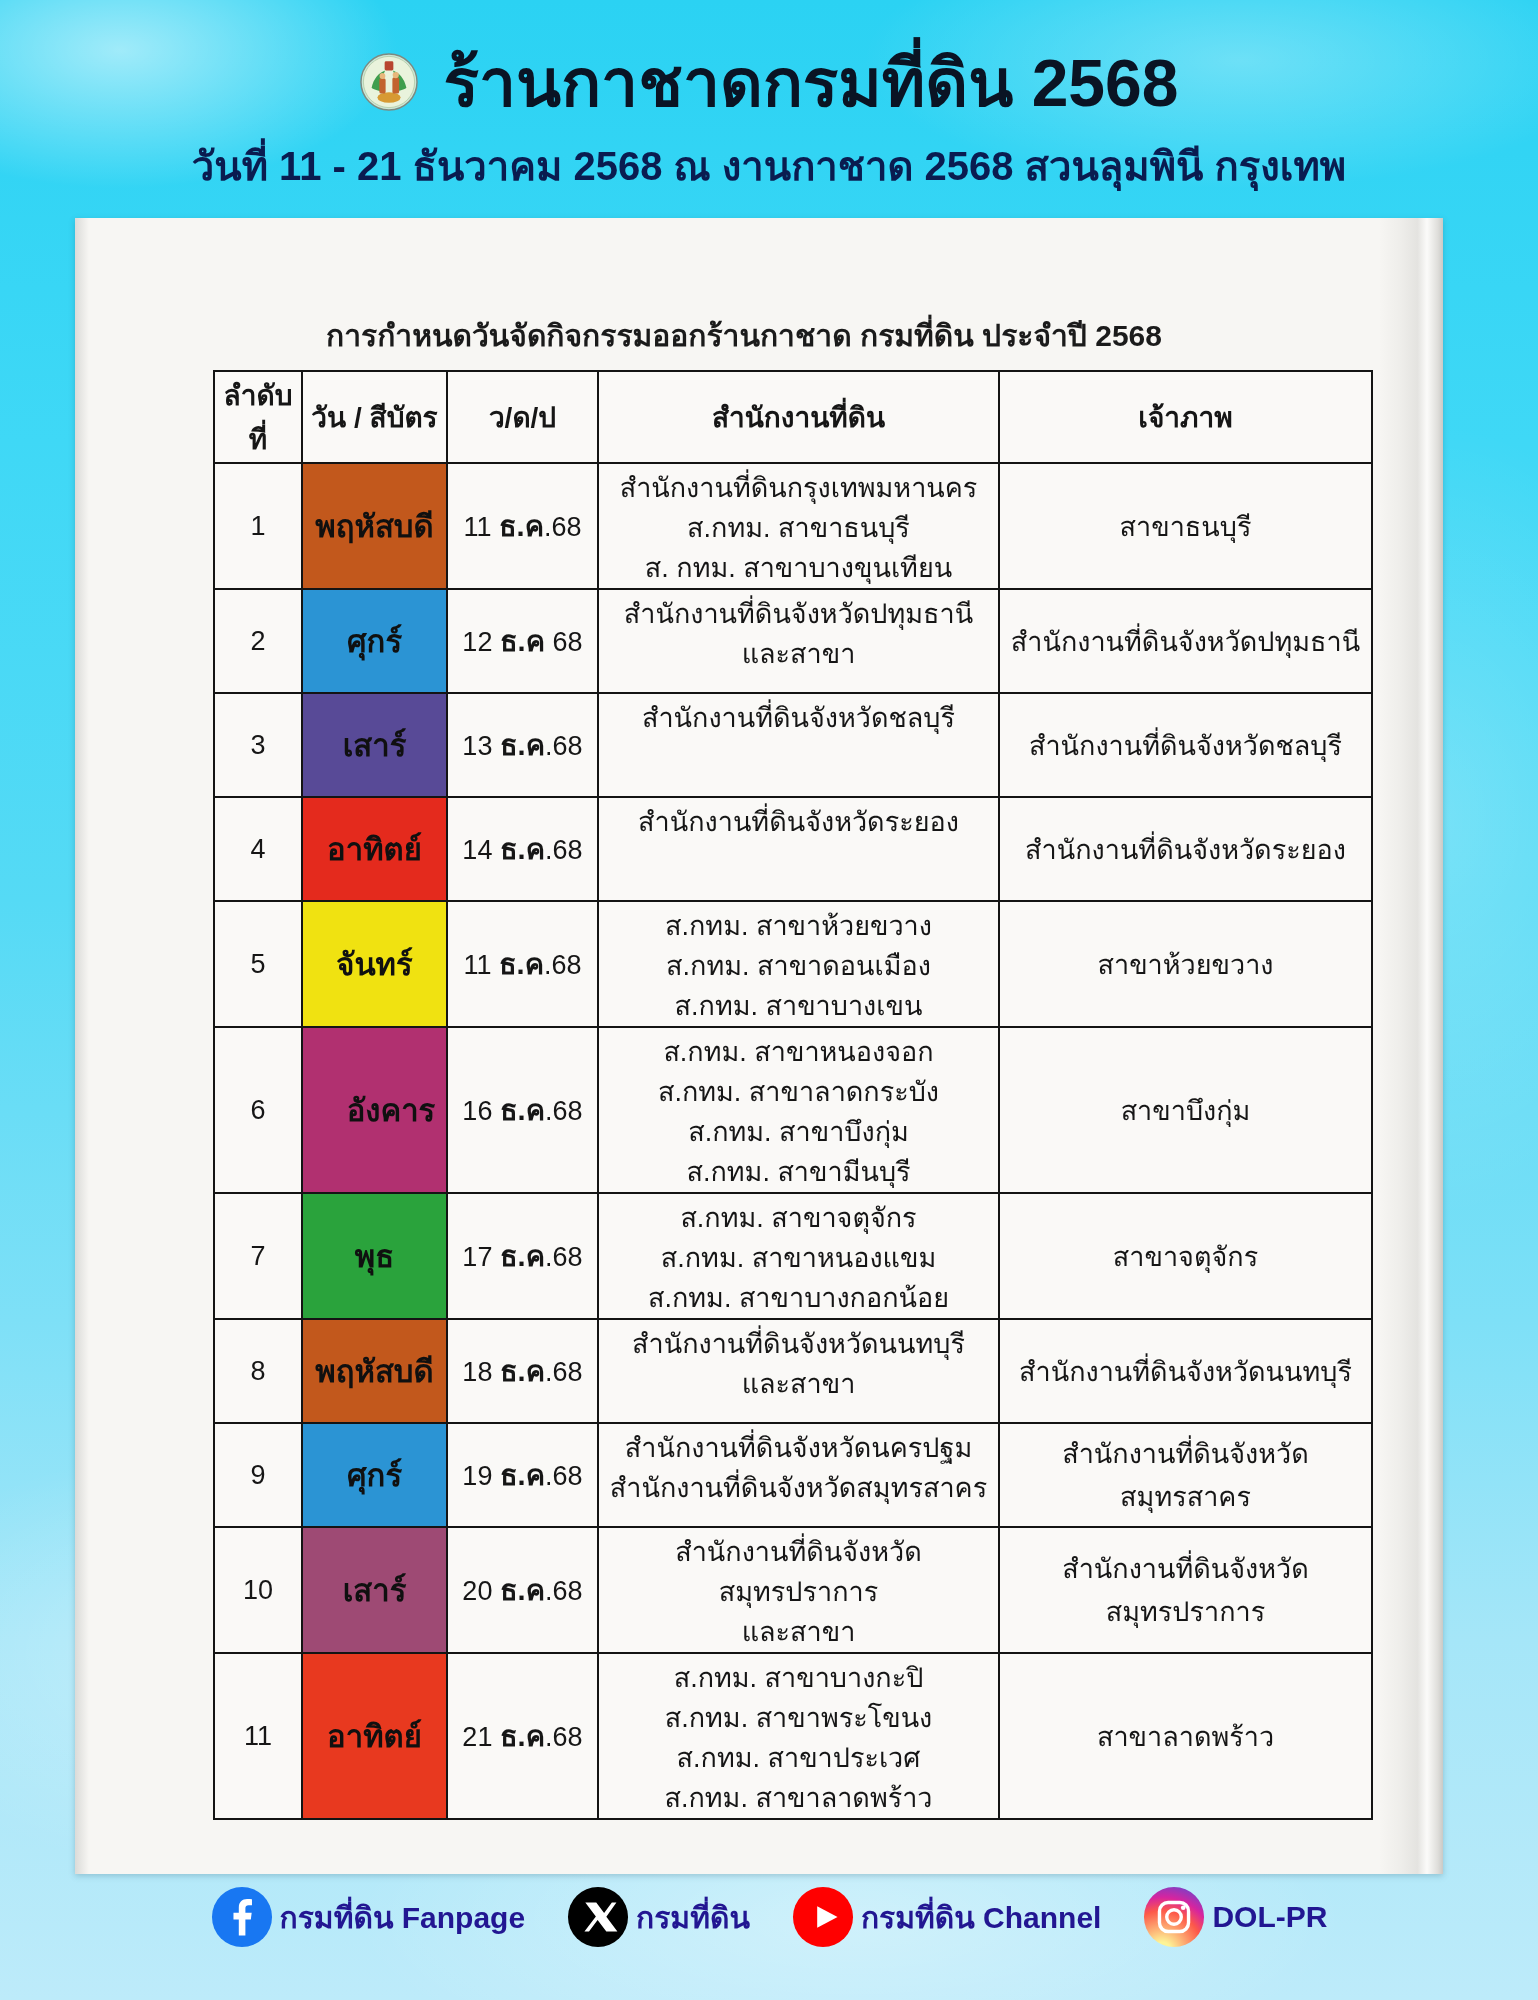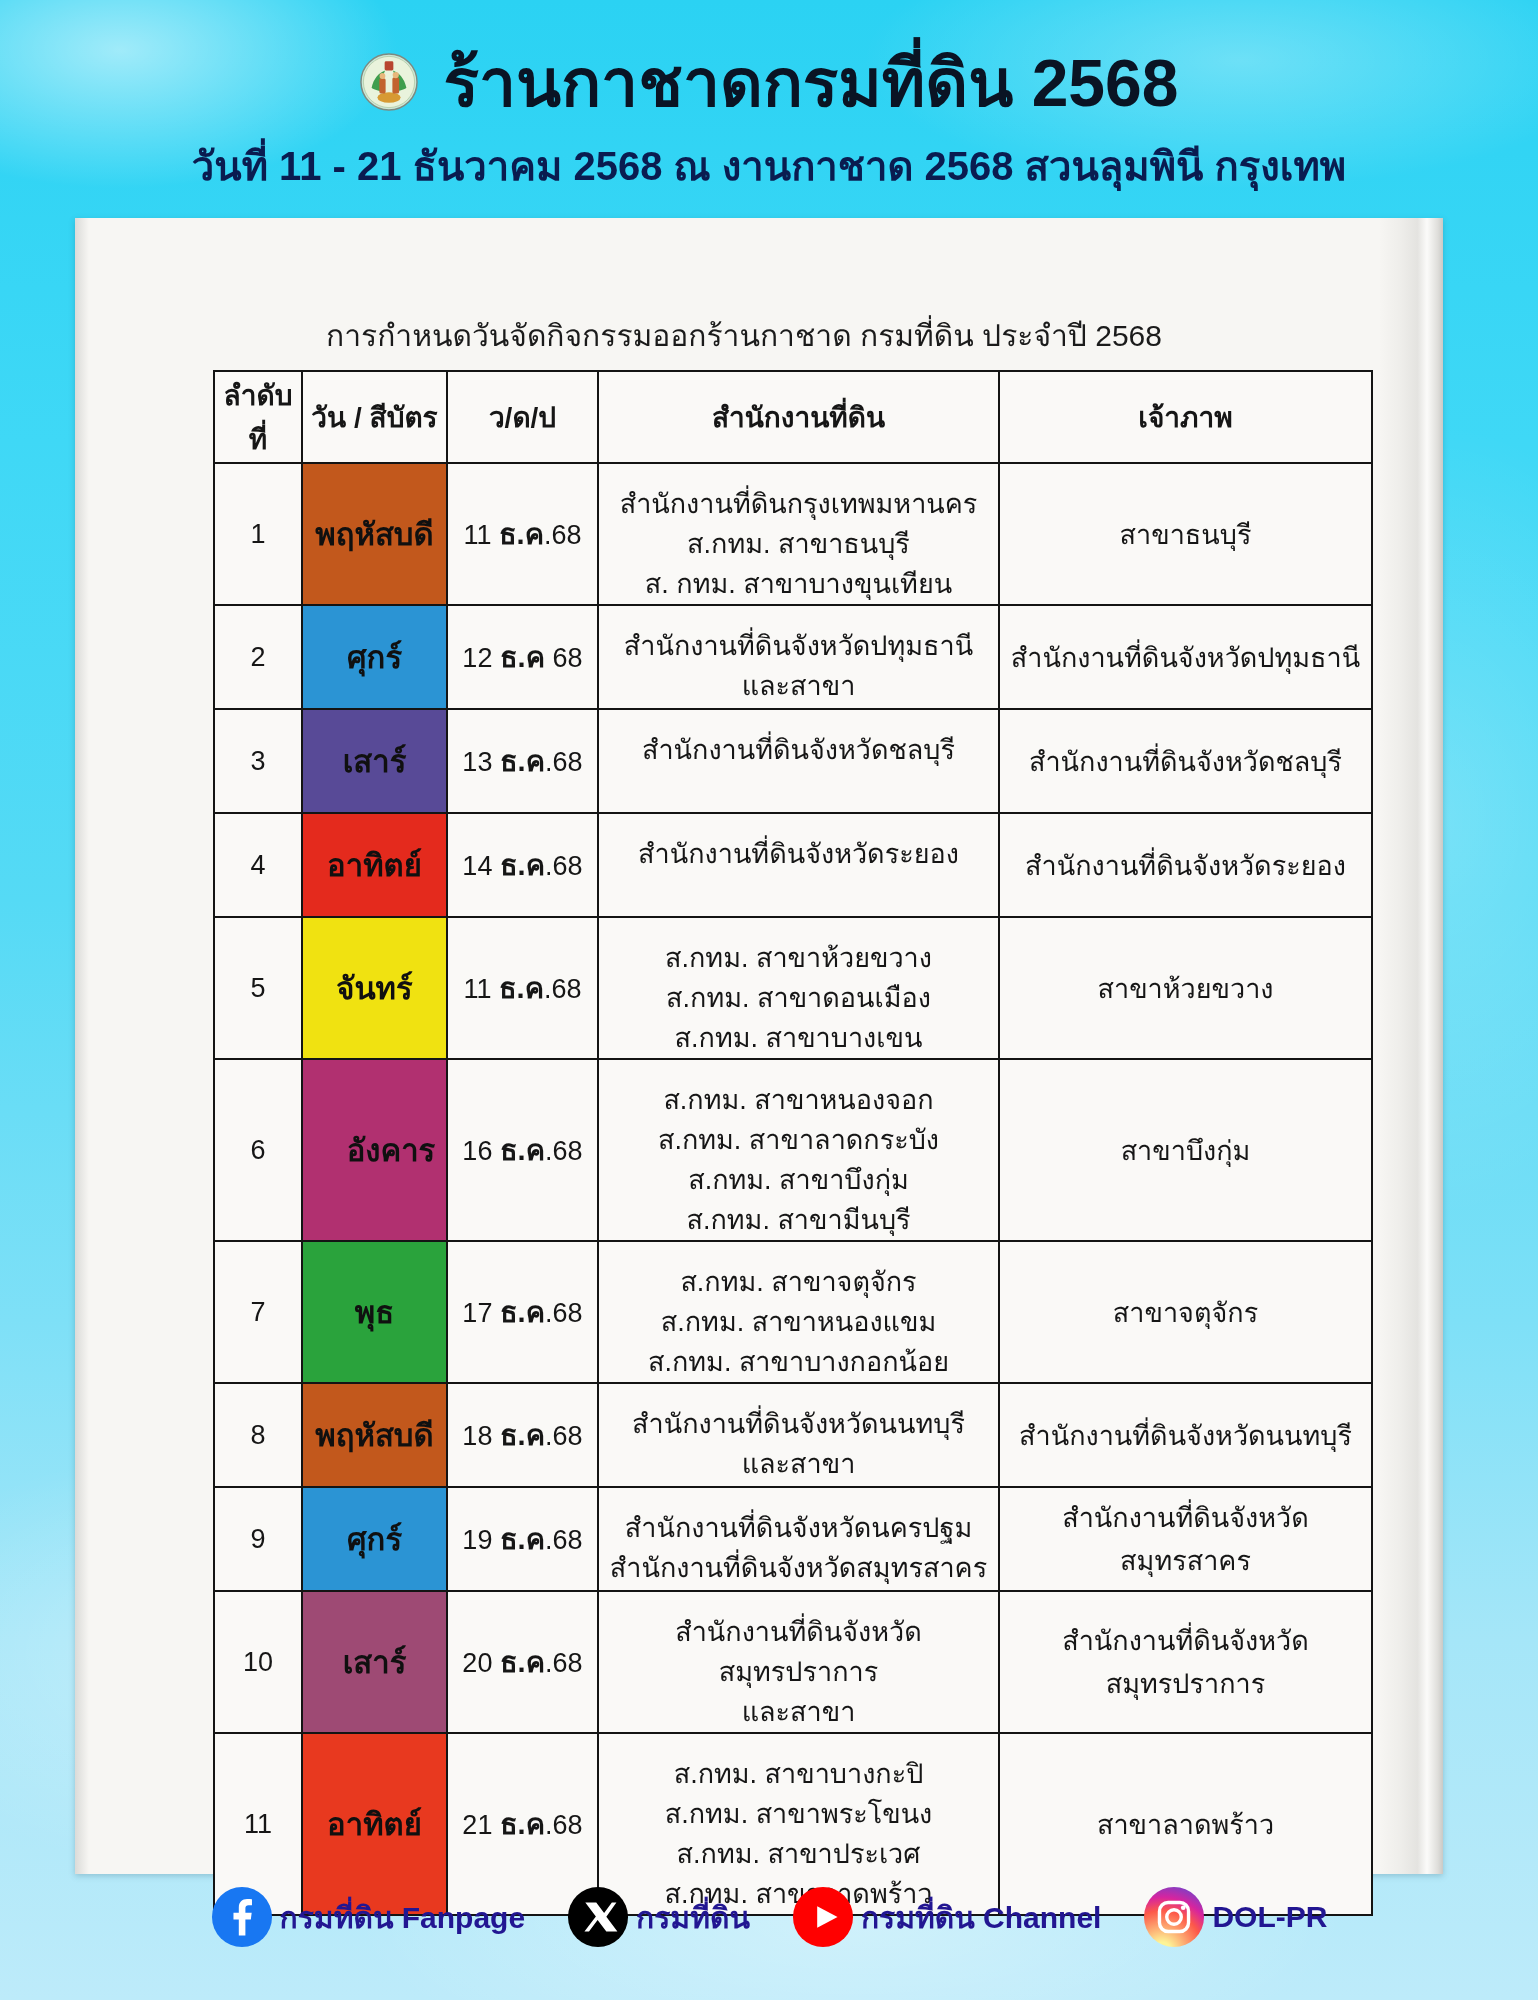--- a/index.html
+++ b/index.html
@@ -20,31 +20,31 @@
   .logo{width:58px;height:58px;flex:0 0 auto;}
   .title{font-size:66px;font-weight:bold;color:#0a1424;white-space:nowrap;}
   .subtitle{text-align:center;font-size:40px;font-weight:bold;color:#0a1c50;margin-top:4px;white-space:nowrap;}
 
   .paper{position:absolute;left:75px;top:218px;width:1368px;height:1656px;background:#f7f6f3;box-shadow:0 2px 6px rgba(30,80,100,.25);}
   .paper::before{content:"";position:absolute;left:0;top:0;width:14px;height:100%;
     background:linear-gradient(90deg,rgba(90,95,95,.18),rgba(0,0,0,0));}
   .paper::after{content:"";position:absolute;right:0;top:0;width:64px;height:100%;
     background:linear-gradient(90deg,rgba(0,0,0,0) 0%,rgba(120,120,115,.07) 35%,rgba(120,120,115,.15) 60%,rgba(255,255,255,.55) 75%,rgba(110,110,105,.18) 92%,rgba(85,85,80,.28) 100%);}
 
-  .doc-title{position:absolute;left:90px;top:94px;width:1158px;text-align:center;font-size:30px;font-weight:normal;color:#1b1b1b;}
+  .doc-title{position:absolute;left:90px;top:94px;width:1158px;text-align:center;font-size:30px;font-weight:bold;color:#1b1b1b;}
 
   table.schedule{position:absolute;left:90px;top:152px;width:1158px;border-collapse:collapse;table-layout:fixed;background:#faf9f7;margin-left:48px;}
   .schedule th,.schedule td{border:2.5px solid #141414;color:#161616;padding:0 6px;}
   .schedule thead tr{height:92px;}
   .schedule th{font-size:28px;font-weight:bold;text-align:center;}
   td.c-no{font-size:27px;text-align:center;}
   td.c-day{text-align:center;font-size:31px;font-weight:bold;color:#101010;padding:0;}
   td.c-date{text-align:center;font-size:27px;white-space:nowrap;}
   td.c-date .m{font-weight:bold;font-size:29px;}
-  td.c-office{vertical-align:top;text-align:center;font-size:27px;line-height:40px;padding-top:20px;}
+  td.c-office{vertical-align:top;text-align:center;font-size:27px;line-height:40px;padding-top:4px;}
   td.c-host{text-align:center;font-size:27px;}
   tr.lines-1{height:104px;} tr.lines-2{height:104px;} tr.lines-3{height:122px;} tr.lines-4{height:152px;}
 
   .footer{position:absolute;left:0;top:1886px;width:100%;display:flex;justify-content:center;align-items:center;gap:42px;}
   .f-item{display:flex;align-items:center;gap:7px;}
   .f-icon{width:62px;height:62px;display:inline-block;}
   .f-icon svg{width:100%;height:100%;display:block;}
   .f-label{font-size:30px;font-weight:bold;color:#221692;white-space:nowrap;}
 </style>
 </head>

